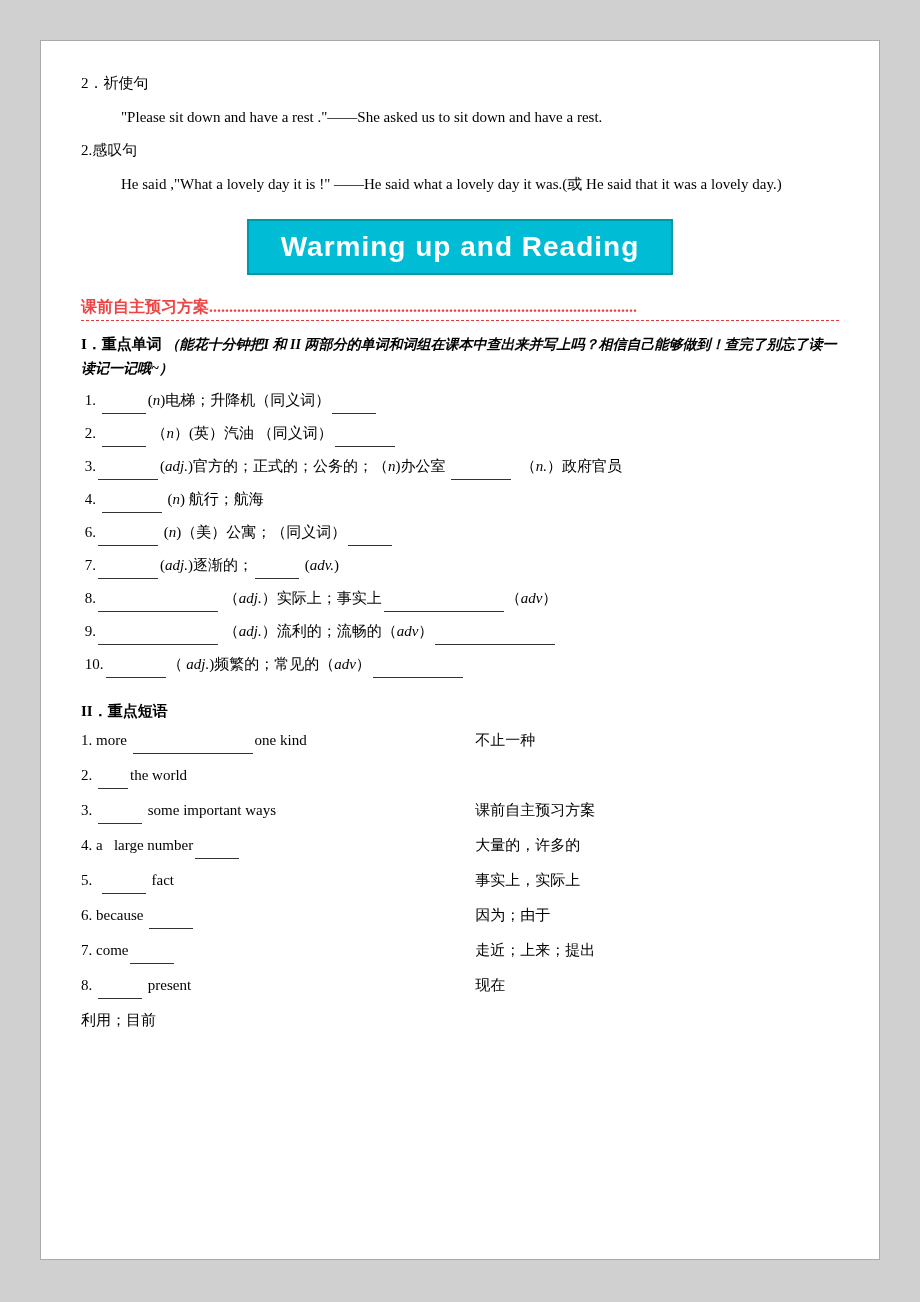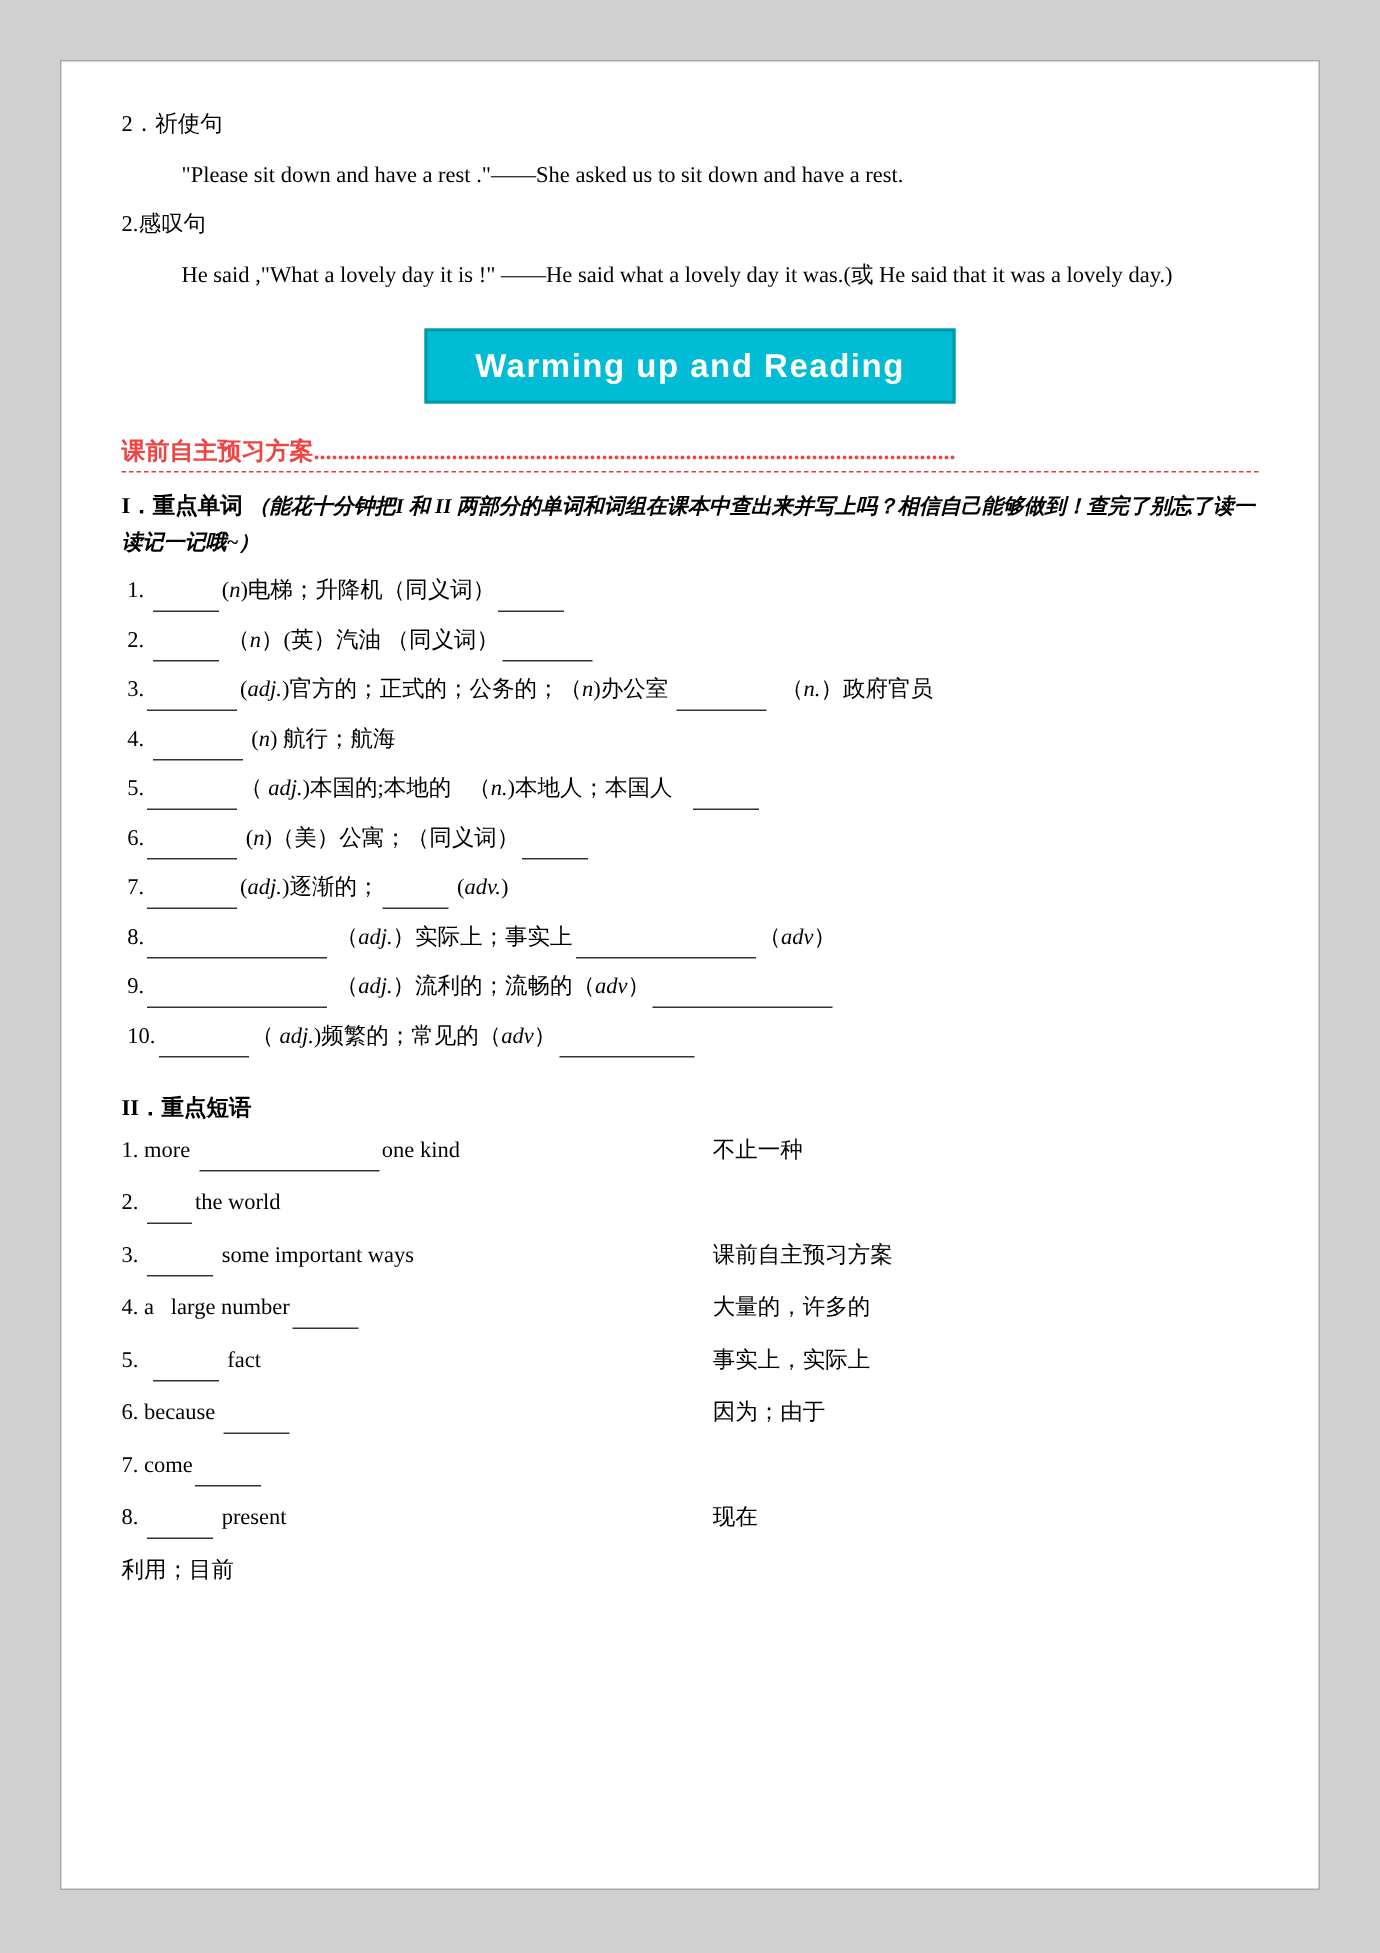--- a/index.html
+++ b/index.html
@@ -42,21 +42,21 @@
     .warming-box-container {
       text-align: center;
       margin: 22px 0 22px 0;
     }
 
     .warming-box {
       display: inline-block;
       background: #00bcd4;
       border: 2px solid #0097a7;
       padding: 10px 32px;
-      font-size: 22px;
+      font-size: 28px;
       font-weight: bold;
       color: #fff;
       font-family: Arial, "Times New Roman", sans-serif;
       letter-spacing: 1px;
     }
 
     .section-title {
       color: #ef4444;
       font-size: 16px;
       font-weight: bold;
@@ -182,23 +182,20 @@
     </li>
 
     <li>
       &nbsp;3.<span class="blank"></span>(<span class="italic">adj.</span>)官方的；正式的；公务的；（<span class="italic">n</span>)办公室 <span class="blank"></span>&nbsp;&nbsp;（<span class="italic">n.</span>）政府官员
     </li>
 
     <li>
       &nbsp;4. <span class="blank"></span> (<span class="italic">n</span>) 航行；航海
     </li>
 
-    <li>
-      &nbsp;5.<span class="blank"></span>（<span class="italic"> adj.</span>)本国的;本地的 &nbsp;&nbsp;（<span class="italic">n.</span>)本地人；本国人 &nbsp;&nbsp;<span class="blank blank-short"></span>
-    </li>
 
     <li>
       &nbsp;6.<span class="blank"></span> (<span class="italic">n</span>)（美）公寓；（同义词）<span class="blank blank-short"></span>
     </li>
 
     <li>
       &nbsp;7.<span class="blank"></span>(<span class="italic">adj.</span>)逐渐的；<span class="blank blank-short"></span> (<span class="italic">adv.</span>)
     </li>
 
     <li>
@@ -244,20 +241,21 @@
         <div class="phrase-right">事实上，实际上</div>
       </li>
 
       <li>
         <div class="phrase-left">6. because <span class="blank blank-short"></span></div>
         <div class="phrase-right">因为；由于</div>
       </li>
 
       <li>
         <div class="phrase-left">7. come<span class="blank blank-short"></span></div>
+        <div class="phrase-right">走近；上来；提出</div>
       </li>
 
       <li>
         <div class="phrase-left">8. <span class="blank blank-short"></span> present</div>
         <div class="phrase-right">现在</div>
       </li>
 
       <li>
         <div class="phrase-right">利用；目前</div>
       </li>

